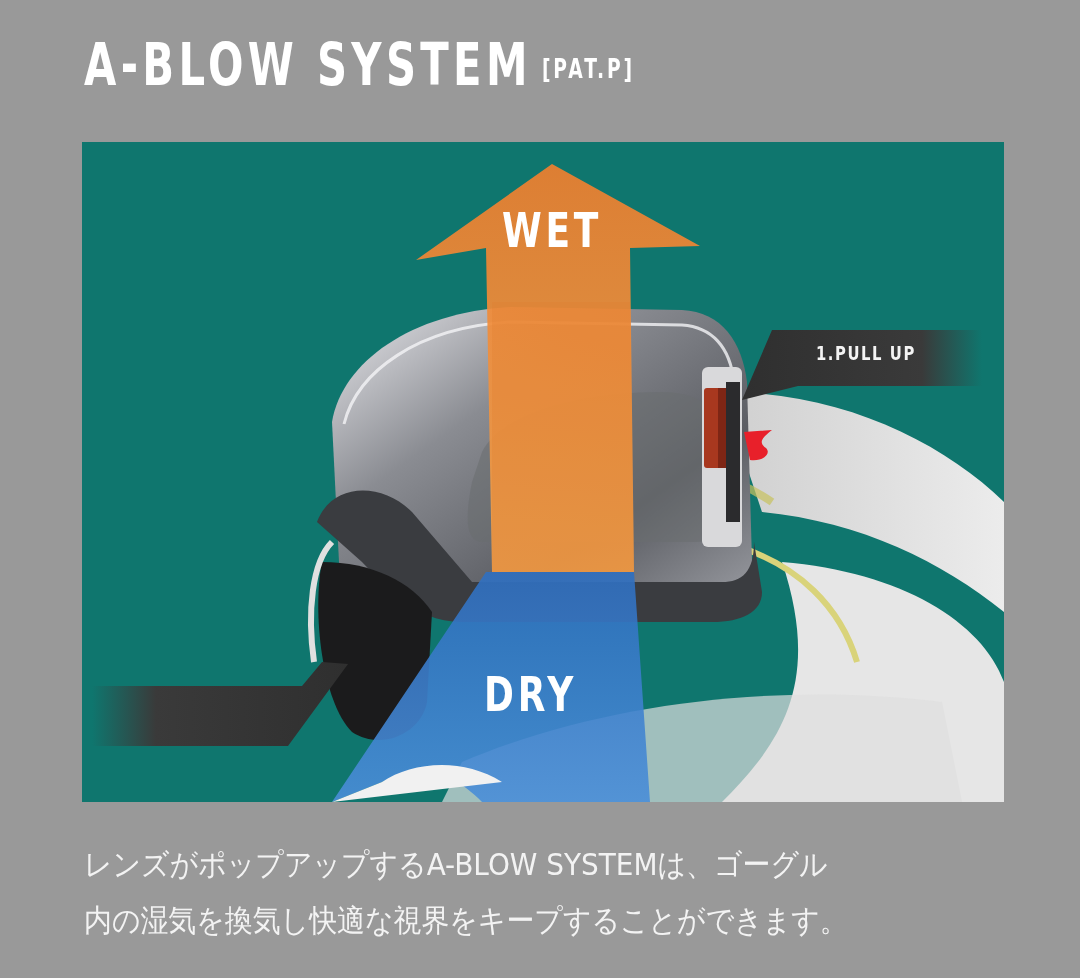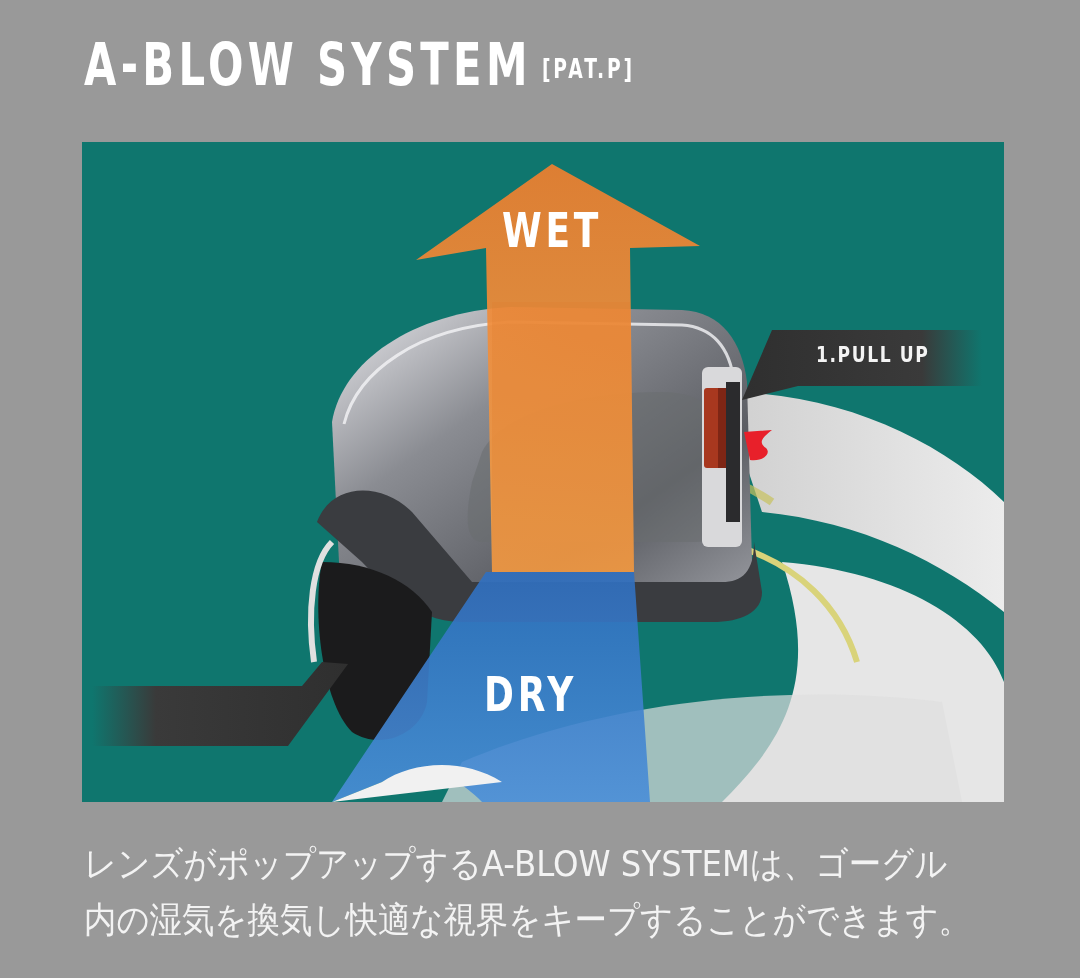--- a/index.html
+++ b/index.html
@@ -21,32 +21,32 @@
     font-size:26px; letter-spacing:4px; margin-left:14px; vertical-align:middle;
   }
   .panel {
     position:absolute; left:82px; top:142px; width:922px; height:660px;
     background:#0f766e; overflow:hidden;
   }
   .panel svg { position:absolute; left:0; top:0; }
   .callout {
     position:absolute; color:#f4f4f4; font-weight:bold;
     font-family:"DejaVu Sans", sans-serif;
-    font-size:22px; letter-spacing:2px; white-space:nowrap;
+    font-size:19px; letter-spacing:2px; white-space:nowrap;
   }
   .callout span { display:inline-block; transform:scaleX(0.78); transform-origin:left center; }
   .big-label {
     position:absolute; color:#ffffff; font-weight:bold;
     font-family:"DejaVu Sans", sans-serif;
     font-size:48px; letter-spacing:5px;
     transform:scaleX(0.75); transform-origin:left top; white-space:nowrap;
   }
   .desc {
     position:absolute; left:84px; top:836px; width:960px;
-    color:#f3f3f3; font-size:36px; line-height:56px;
+    color:#f3f3f3; font-size:31px; line-height:56px;
     font-family:"DejaVu Sans", sans-serif;
   }
   .desc div { white-space:nowrap; transform:scaleX(0.9); transform-origin:left top; }
 </style>
 </head>
 <body>
 
 <div class="title">
   <span>A-BLOW SYSTEM</span><span class="pat">[PAT.P]</span>
 </div>

